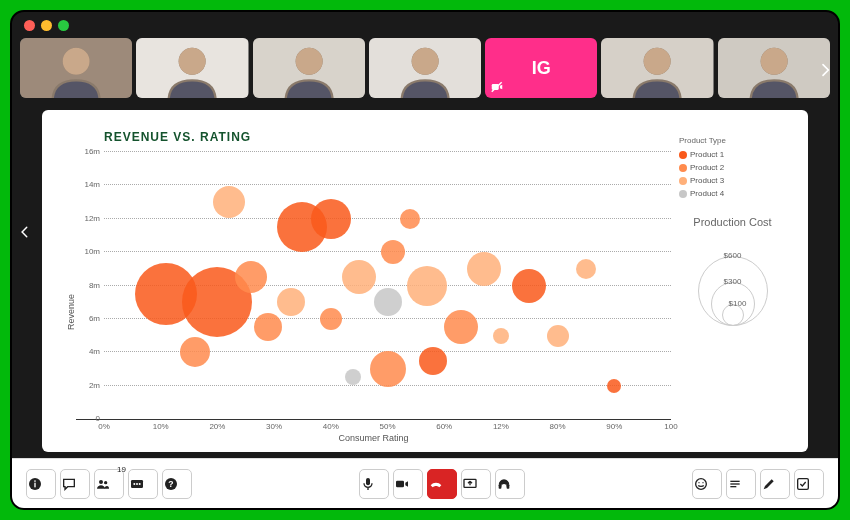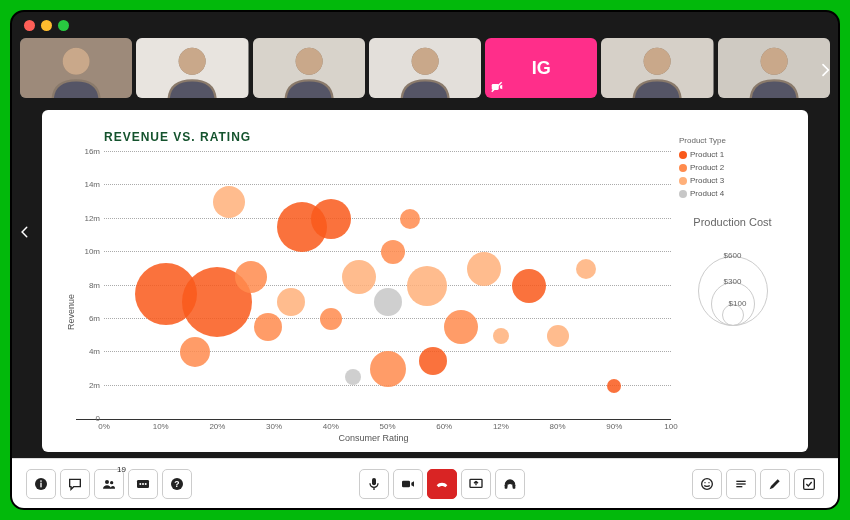--- a/index.html
+++ b/index.html
@@ -36,21 +36,21 @@
   .legend-title { font-size:8px; color:#666; margin-bottom:5px; }
   .lg-row { display:flex; align-items:center; gap:3px; margin-bottom:4px; }
   .lg-dot { width:8px; height:8px; border-radius:50%; }
   .size-legend { margin-top:18px; position:relative; height:110px;}
   .size-title { font-size:11px; color:#666; margin-bottom:6px; text-align:center;}
   .sl-circle { position:absolute; left:50%; transform:translateX(-50%); border:1px solid #ccc; border-radius:50%; background:transparent; bottom:0;}
   .sl-lab { position:absolute; left:50%; transform:translateX(-50%); font-size:8px; color:#666; }
   .toolbar { height:50px; background:#fff; border-top:1px solid #ddd; display:flex; align-items:center; padding:0 14px; gap:8px; }
   .tgroup { display:flex; gap:4px; align-items:center; }
   .spacer { flex:1; }
-  .tbtn { width:30px; height:30px; border:1px solid #ccc; border-radius:5px; display:flex; align-items:center; justify-content:center; cursor:pointer; background:#fff; position:relative; }
+  .tbtn { width:30px; height:30px; border:1px solid #ccc; border-radius:5px; display:flex; align-items:center; justify-content:flex-start; cursor:pointer; background:#fff; position:relative; }
   .tbtn svg { width:16px; height:16px; fill:#222; }
   .tbtn.red { background:#d92424; border-color:#d92424; }
   .tbtn.red svg { fill:#fff; }
   .badge { position:absolute; top:-5px; right:-3px; font-size:8px; color:#222; }
 </style>
 </head>
 <body>
 
 <div class="window">
   <div class="traffic">

